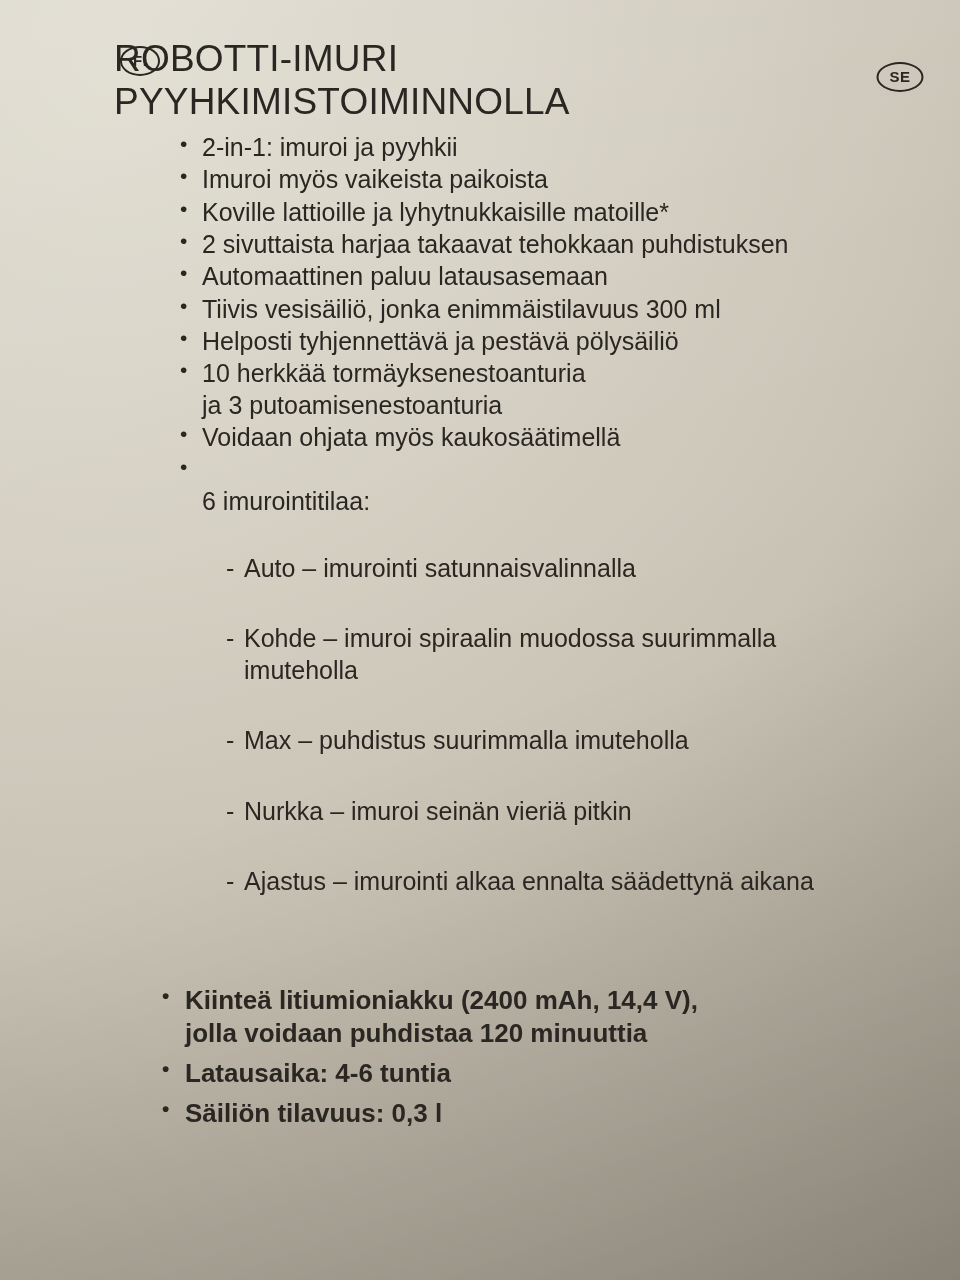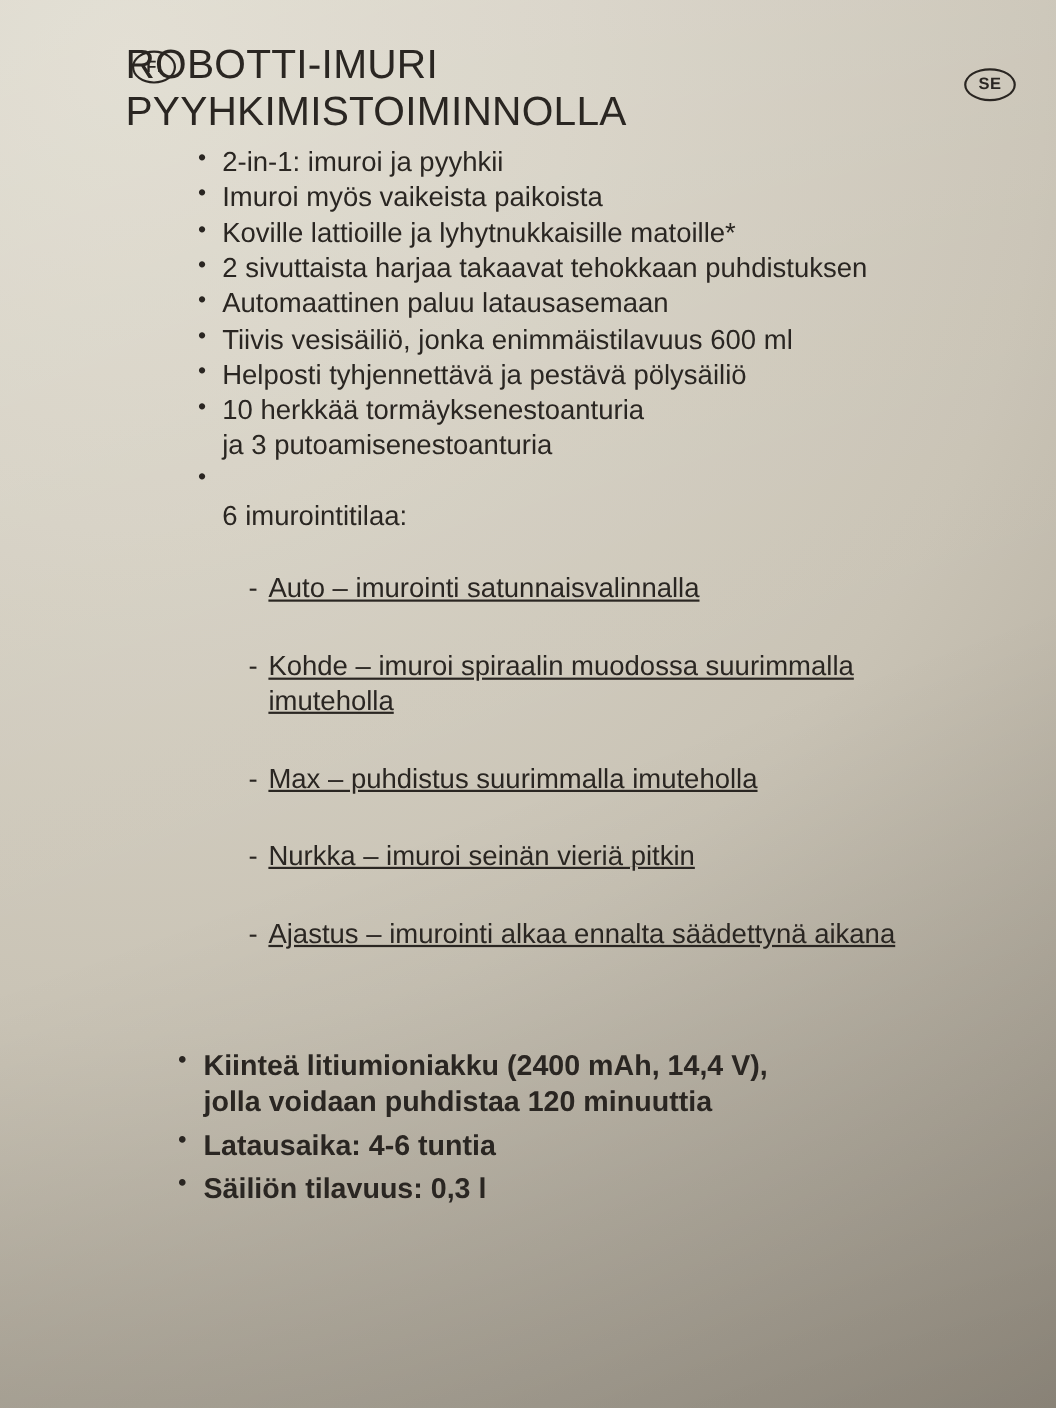--- a/index.html
+++ b/index.html
@@ -95,21 +95,20 @@
     margin-top: 8px;
     margin-left: 172px;
   }
   #features-top > li { margin-bottom: 1px; }
 
   
   ul.mode-list {
     list-style: none;
     margin: 4px 0 0 0;
     padding: 0 0 0 22px;
-    text-decoration: underline;
   }
   ul.mode-list > li {
     position: relative;
     padding-left: 20px;
     font-size: 25px;
     line-height: 1.25;
     margin-bottom: 8px;
     white-space: pre-line;
   }
   ul.mode-list > li::before {
@@ -145,24 +144,25 @@
       <h1 class="title">ROBOTTI-IMURI
 PYYHKIMISTOIMINNOLLA</h1>
     </div>
 
     <ul class="feature-list" id="features-top">
       <li>2-in-1: imuroi ja pyyhkii</li>
       <li>Imuroi myös vaikeista paikoista</li>
       <li>Koville lattioille ja lyhytnukkaisille matoille*</li>
       <li>2 sivuttaista harjaa takaavat tehokkaan puhdistuksen</li>
       <li>Automaattinen paluu latausasemaan</li>
-      <li>Tiivis vesisäiliö, jonka enimmäistilavuus 600 ml</li>
+      <li>Tiivis vesisäiliö, jonka enimmäistilavuus 300 ml</li>
       <li>Helposti tyhjennettävä ja pestävä pölysäiliö</li>
       <li>10 herkkää tormäyksenestoanturia
 ja 3 putoamisenestoanturia</li>
+      <li>Voidaan ohjata myös kaukosäätimellä</li>
       <li>
         <span>6 imurointitilaa:</span>
         <ul class="mode-list">
           <li>Auto – imurointi satunnaisvalinnalla</li>
           <li>Kohde – imuroi spiraalin muodossa suurimmalla
 imuteholla</li>
           <li>Max – puhdistus suurimmalla imuteholla</li>
           <li>Nurkka – imuroi seinän vieriä pitkin</li>
           <li>Ajastus – imurointi alkaa ennalta säädettynä aikana</li>
         </ul>

